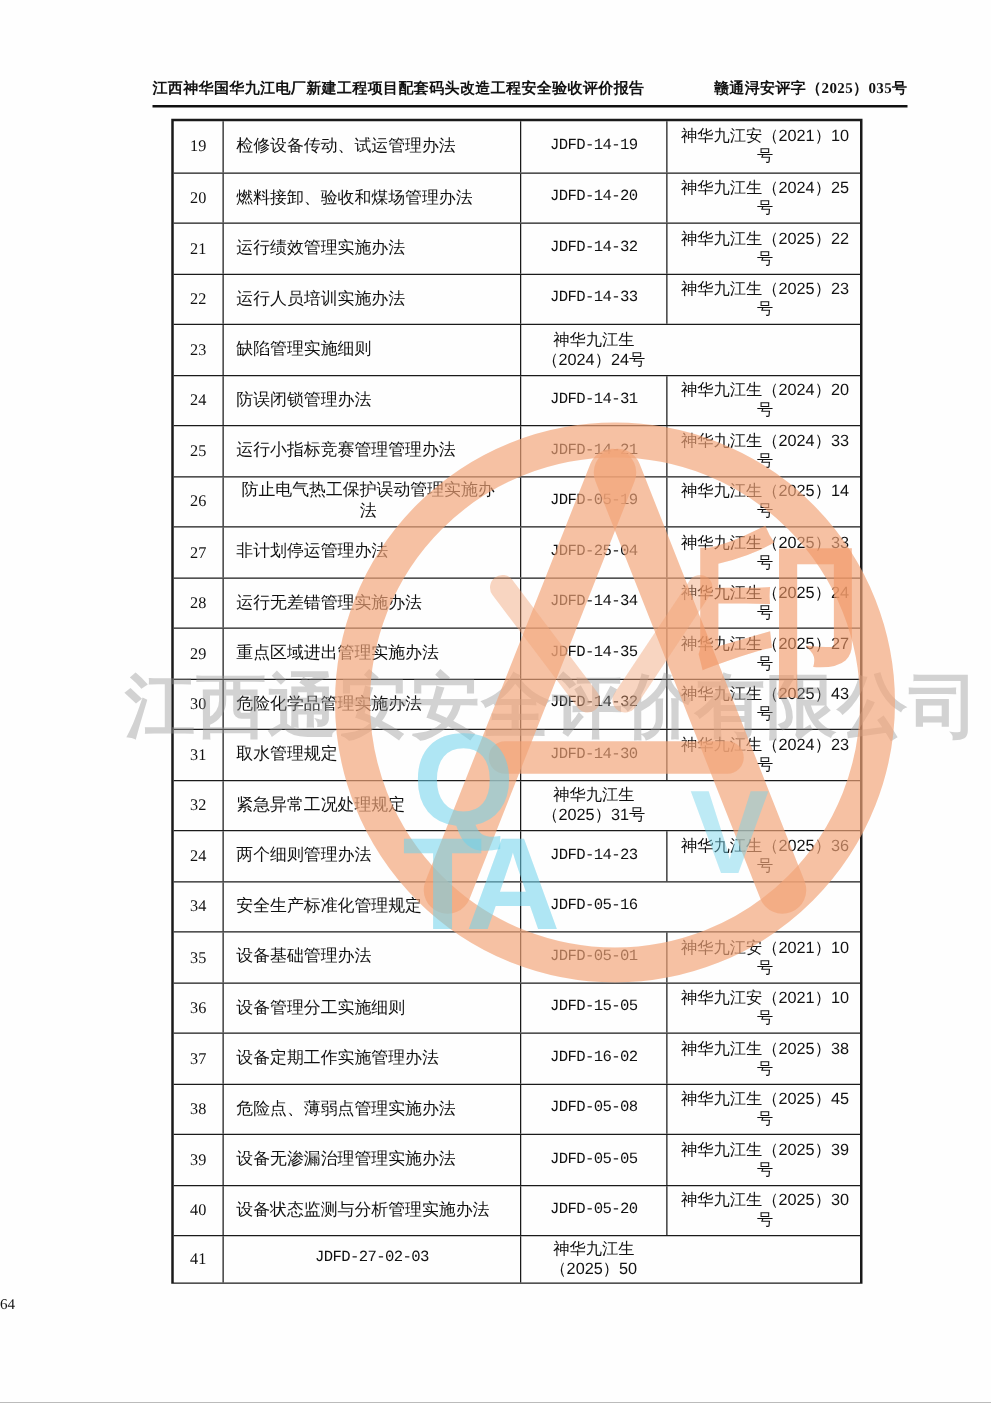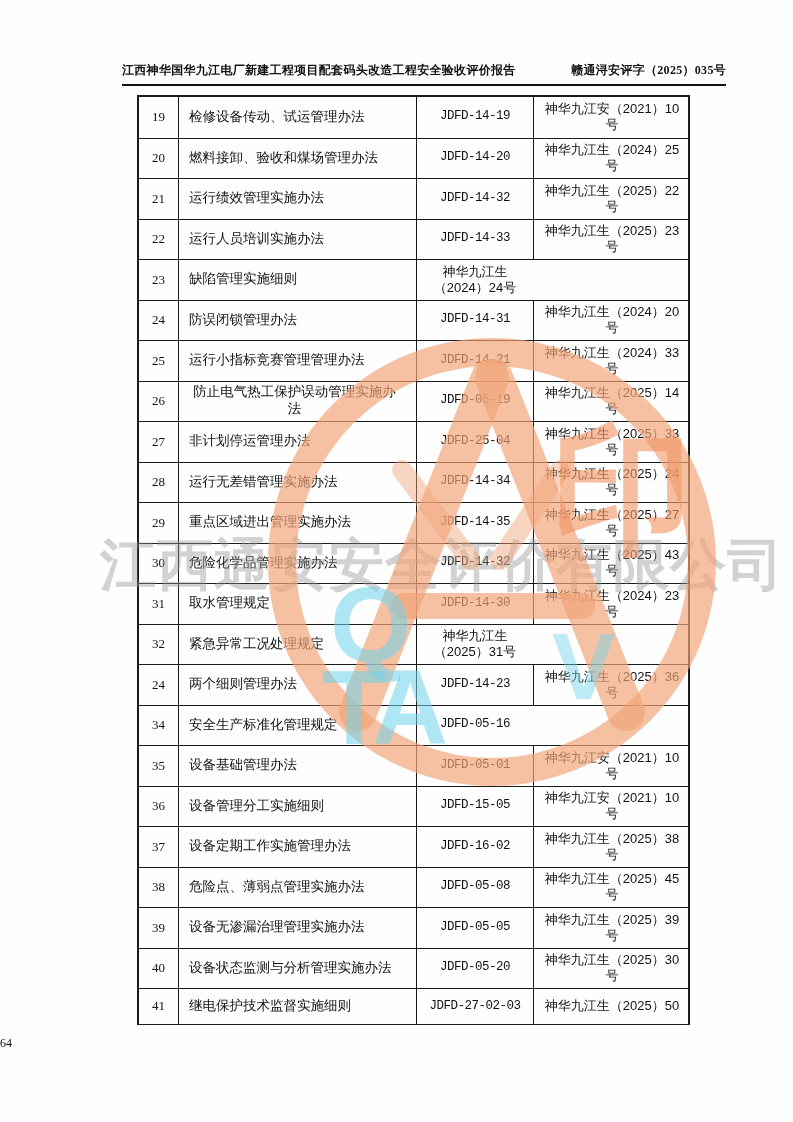--- a/index.html
+++ b/index.html
@@ -288,21 +288,20 @@
 
     <div class="tr">
       <div class="td td-no">40</div>
       <div class="td td-name">设备状态监测与分析管理实施办法</div>
       <div class="td td-code">JDFD-05-20</div>
       <div class="td td-ref">神华九江生（2025）30号</div>
     </div>
 
     <div class="tr">
       <div class="td td-no">41</div>
-      <div class="td td-name">继电保护技术监督实施细则</div>
       <div class="td td-code">JDFD-27-02-03</div>
       <div class="td td-ref">神华九江生（2025）50</div>
     </div>
   </div>
 
   <div class="wm-layer">
     <div class="wm-company">江西通安安全评价有限公司</div>
 
     <svg width="793" height="1122" viewBox="0 0 793 1122" style="position:absolute;left:0;top:0;">
       <g fill="none" stroke="#F2A478" stroke-opacity="0.68" stroke-linecap="round">

